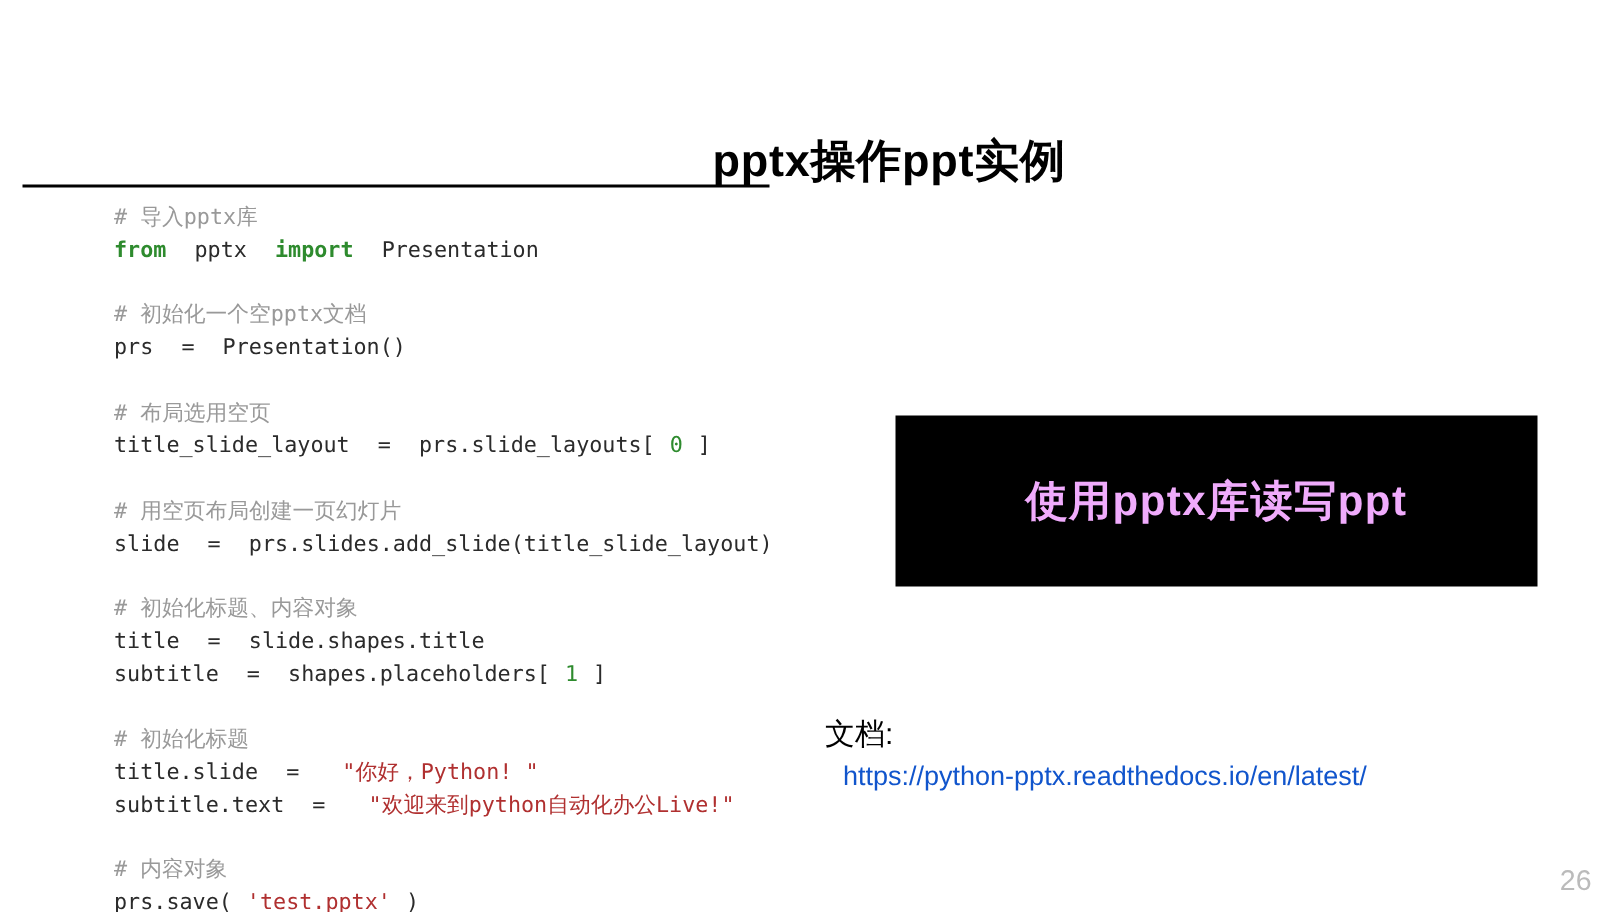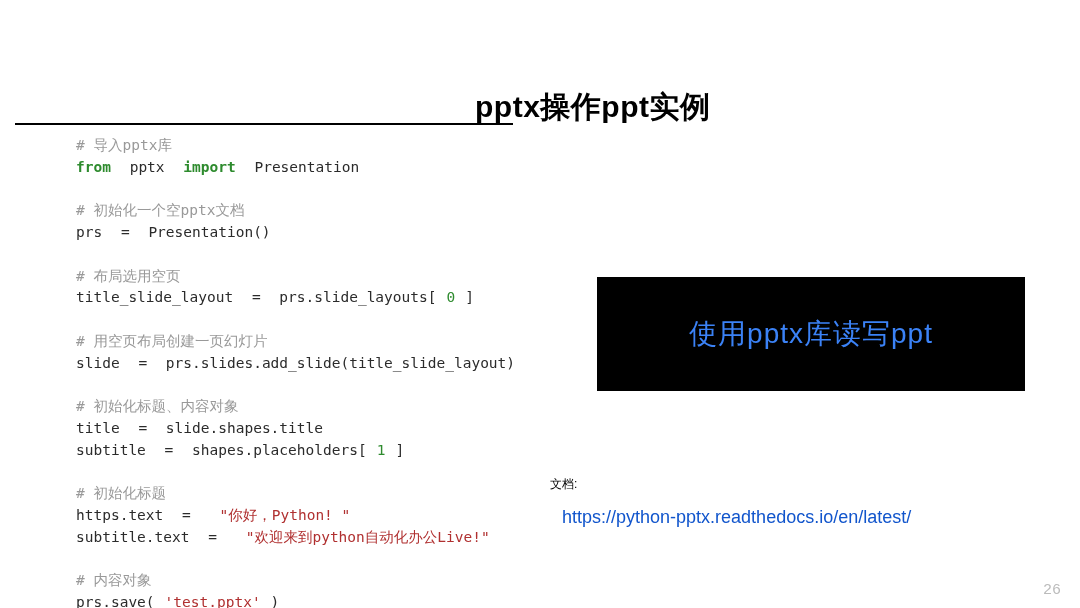--- a/index.html
+++ b/index.html
@@ -43,49 +43,48 @@
     .punct { color: #2b2b2b; }
     .num   { color: #2e8b2e; }
     .str   { color: #b03030; }
     .black-box {
       position: absolute;
       top: 262px;
       left: 582px;
       width: 428px;
       height: 114px;
       background: #000;
-      color: #3b82f6;
+      color: #f0abfc;
       display: flex;
       align-items: center;
       justify-content: center;
       font-size: 28px;
-      font-weight: 400;
+      font-weight: 700;
       letter-spacing: 1px;
     }
     .doc-label {
       position: absolute;
       top: 461px;
       left: 535px;
-      font-size: 12px;
+      font-size: 20px;
       color: #000;
     }
     .doc-link {
       position: absolute;
       top: 492px;
       left: 547px;
       font-size: 18px;
       color: #1155cc;
     }
     .page-num {
       position: absolute;
       bottom: 14px;
       right: 24px;
       color: #bbb;
-      font-size: 15px;
-      font-family: Liberation Mono, monospace;
+      font-size: 19px;
     }
   </style>
 </head>
 <body>
 
 <div class="page-title">pptx操作ppt实例</div>
 <div class="rule"></div>
 
 <div class="code"><span class="cmt"># 导入pptx库</span>
 <span class="kw">from</span><span> pptx </span><span class="kw">import</span><span> Presentation</span>
@@ -97,21 +96,21 @@
 <span>title_slide_layout </span><span class="punct">=</span><span> prs.slide_layouts[</span><span class="num">0</span><span>]</span>
 
 <span class="cmt"># 用空页布局创建一页幻灯片</span>
 <span>slide </span><span class="punct">=</span><span> prs.slides.add_slide(title_slide_layout)</span>
 
 <span class="cmt"># 初始化标题、内容对象</span>
 <span>title </span><span class="punct">=</span><span> slide.shapes.title</span>
 <span>subtitle </span><span class="punct">=</span><span> shapes.placeholders[</span><span class="num">1</span><span>]</span>
 
 <span class="cmt"># 初始化标题</span>
-<span>https.text </span><span class="punct">=</span><span> </span><span class="str">"你好，Python! "</span>
+<span>title.slide </span><span class="punct">=</span><span> </span><span class="str">"你好，Python! "</span>
 <span>subtitle.text </span><span class="punct">=</span><span> </span><span class="str">"欢迎来到python自动化办公Live!"</span>
 
 <span class="cmt"># 内容对象</span>
 <span>prs.save(</span><span class="str">'test.pptx'</span><span>)</span></div>
 
 <div class="black-box">
   <span>使用pptx库读写ppt</span>
 </div>
 
 <div class="doc-label">文档:</div>

